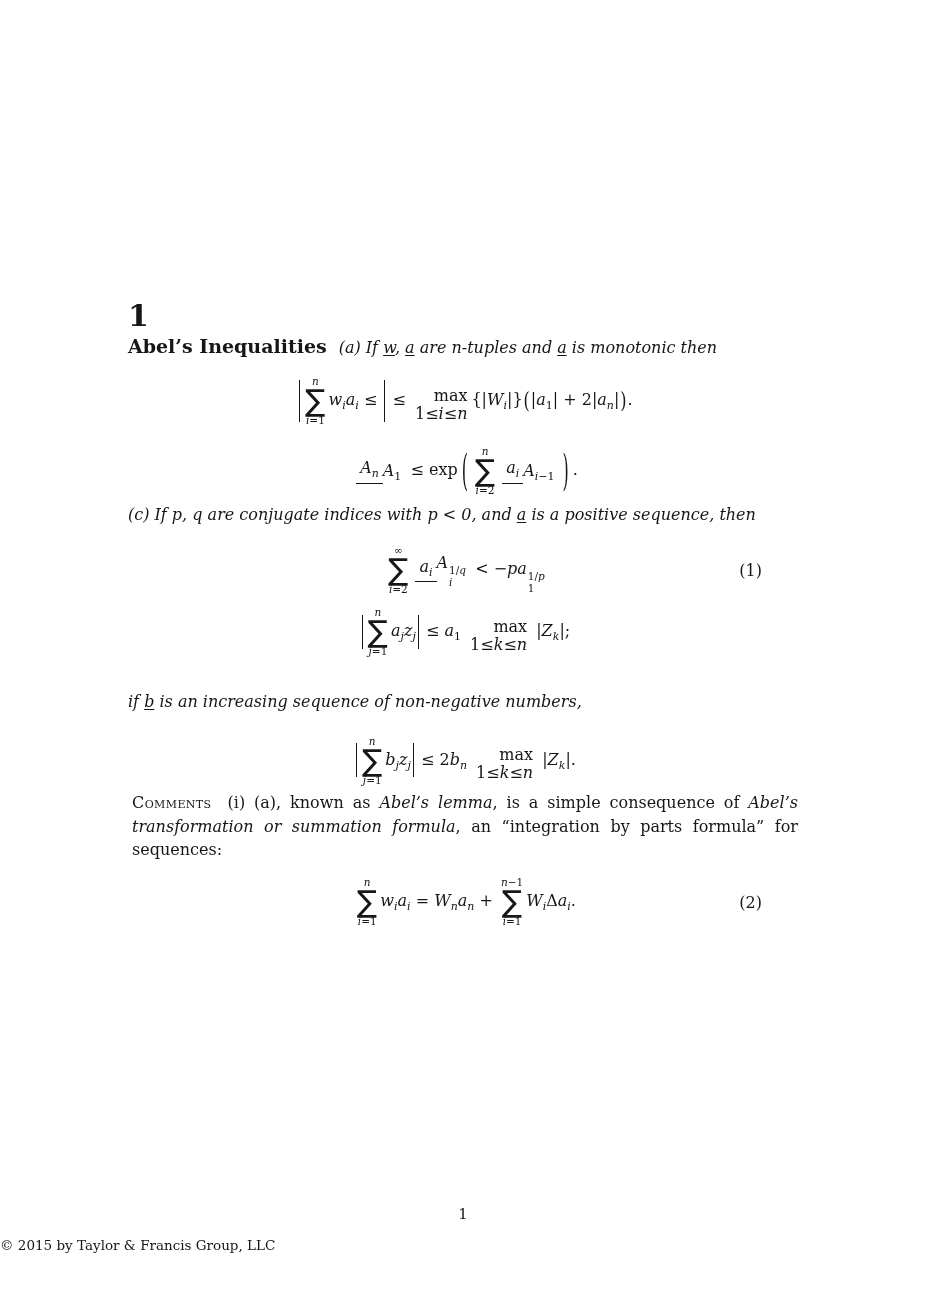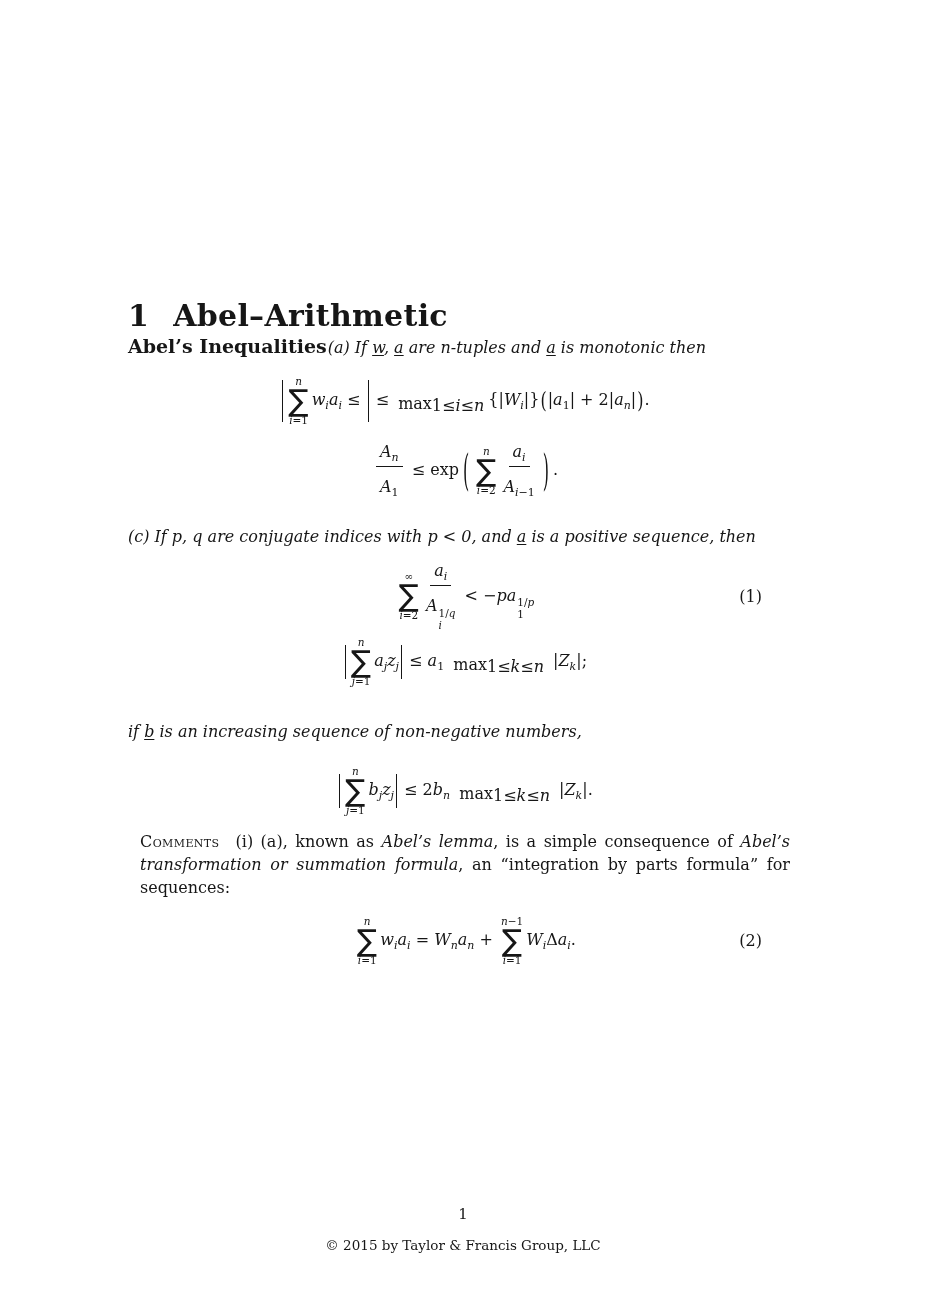--- a/index.html
+++ b/index.html
@@ -8,75 +8,74 @@
   .sheet {
     width: 926px; height: 1309px; background: #ffffff; position: relative;
     font-family: "DejaVu Serif", "Liberation Serif", serif; color: #161616; overflow: hidden;
   }
   .content { position: absolute; left: 128px; top: 0; width: 674px; }
 
   .chapter { margin: 298px 0 0 0; font-size: 30px; font-weight: bold; display: flex; gap: 24px; letter-spacing: 0.3px; }
 
   p.thm { font-style: italic; font-size: 16px; line-height: 1.42; margin: 0; text-align: justify; }
   .lead { margin-top: 88px; }
-  .sec { font-style: normal; font-weight: bold; font-size: 19px; margin-right: 1px; }
+  .sec { font-style: normal; font-weight: bold; font-size: 19px; margin-right: 12px; }
 
-  p.roman { font-style: normal; font-size: 16px; line-height: 1.45; margin: 12px; text-align: justify; }
+  p.roman { font-style: normal; font-size: 16px; line-height: 1.45; margin: 4px; text-align: justify; }
   .comments { margin-top: 36px; }
   .sc { font-variant: small-caps; letter-spacing: 0.4px; }
   .gap { display: inline-block; width: 16px; }
 
   
   .eq { position: relative; display: flex; justify-content: center; align-items: center; font-size: 16px; font-style: normal; min-height: 54px; }
   .eq .m { display: inline-block; white-space: nowrap; }
   .eq-tag { position: absolute; right: 40px; top: 50%; transform: translateY(-50%); }
   .eq-a  { margin: 14px 0 0; }
   .eq-b  { margin: 10px 0 0; min-height: 66px; }
   .eq-c  { margin: 12px 0 0; min-height: 62px; }
   .eq-d1 { margin: 4px 0 0; }
   .eq-d2 { margin: 20px 0 0; }
   .eq-2  { margin: 14px 0 0; }
 
   
   .sum { display: inline-flex; flex-direction: column; align-items: center; line-height: 1; vertical-align: middle; margin: 0 3px; }
   .sum .sig { font-size: 30px; line-height: 0.9; font-family: "DejaVu Sans", "DejaVu Serif", sans-serif; }
   .sum .lim { font-size: 10.5px; line-height: 1.15; }
 
-  .uop { display: inline-flex; flex-direction: row; align-items: flex-start; line-height: 1; vertical-align: middle; position: relative; top: 4px; margin: 0 4px; }
+  .uop { display: inline-flex; flex-direction: column; align-items: flex-end; line-height: 1; vertical-align: middle; position: relative; top: 4px; margin: 0 4px; }
   .uop .uname { font-size: 16px; line-height: 1; }
   .uop .ulim { font-size: 16px; margin-top: 2px; }
 
-  .frac { display: inline-flex; flex-direction: column; align-items: center; vertical-align: middle; margin: 0 4px; text-align: center; gap: 8px; }
+  .frac { display: inline-flex; flex-direction: row; align-items: center; vertical-align: middle; margin: 0 4px; text-align: center; }
   .frac .fn { border-bottom: 1px solid #161616; padding: 0 4px 2px; line-height: 1.2; }
   .frac .fd { padding-top: 2px; line-height: 1.2; }
 
   .vbar { display: inline-block; width: 1px; background: #161616; vertical-align: middle; margin: 0 2px; }
   .h40 { height: 42px; }
   .h34 { height: 34px; }
 
   .bp1 { display: inline-block; transform: scaleY(1.35); vertical-align: middle; margin: 0 1px; }
   .bp2 { display: inline-block; transform: scaleY(2.7); vertical-align: middle; margin: 0 4px; font-weight: 300; }
 
   .ss { display: inline-flex; flex-direction: column; align-items: flex-start; font-size: 10.5px; line-height: 1.15; vertical-align: -0.55em; margin-left: 1px; }
 
   sub { font-size: 11px; }
   u { text-underline-offset: 2px; text-decoration-thickness: 1px; }
 
   .pagenum { position: absolute; left: 0; right: 0; top: 1205px; text-align: center; font-size: 15px; }
-  .footer  { position: absolute; left: 0; right: 0; top: 1237px; text-align: center; font-size: 13.5px; }
+  .footer  { position: absolute; left: 0; right: 0; top: 1237px; font-size: 13.5px; }
 </style>
 </head>
 <body>
 
 <div class="sheet">
   <main class="content">
 
     <h1 class="chapter">
         <span>1</span>
-        <span>Abel–Arithmetic</span>
       </h1>
 
     <p class="thm lead"><b class="sec">Abel’s Inequalities</b><span>(a) If <u>w</u>, <u>a</u> are n-tuples and <u>a</u> is monotonic then</span></p>
 
     <div class="eq eq-a">
         <span class="m"><span class="vbar h40"></span><span class="sum">
             <span class="lim"><i>n</i></span>
             <span class="sig">∑</span>
             <span class="lim"><i>i</i>=1</span>
           </span><i>w<sub>i</sub></i><i>a<sub>i</sub></i> ≤ <span class="vbar h40"></span> ≤ <span class="uop">
@@ -93,21 +92,21 @@
           </span> ≤ exp<span class="bp2">(</span><span class="sum">
             <span class="lim"><i>n</i></span>
             <span class="sig">∑</span>
             <span class="lim"><i>i</i>=2</span>
           </span><span class="frac">
             <span class="fn"><i>a<sub>i</sub></i></span>
             <span class="fd"><i>A</i><sub><i>i</i>−1</sub></span>
           </span><span class="bp2">)</span>.</span>
       </div>
 
-    <p class="thm" style="margin-top:22px">(c) If p, q are conjugate indices with p &lt; 0, and <u>a</u> is a positive sequence, then</p>
+    <p class="thm" style="">(c) If p, q are conjugate indices with p &lt; 0, and <u>a</u> is a positive sequence, then</p>
 
     <div class="eq eq-c">
         <span class="m"><span class="sum">
             <span class="lim">∞</span>
             <span class="sig">∑</span>
             <span class="lim"><i>i</i>=2</span>
           </span><span class="frac">
             <span class="fn"><i>a<sub>i</sub></i></span>
             <span class="fd"><i>A</i><span class="ss">
                 <span>1/<i>q</i></span>

